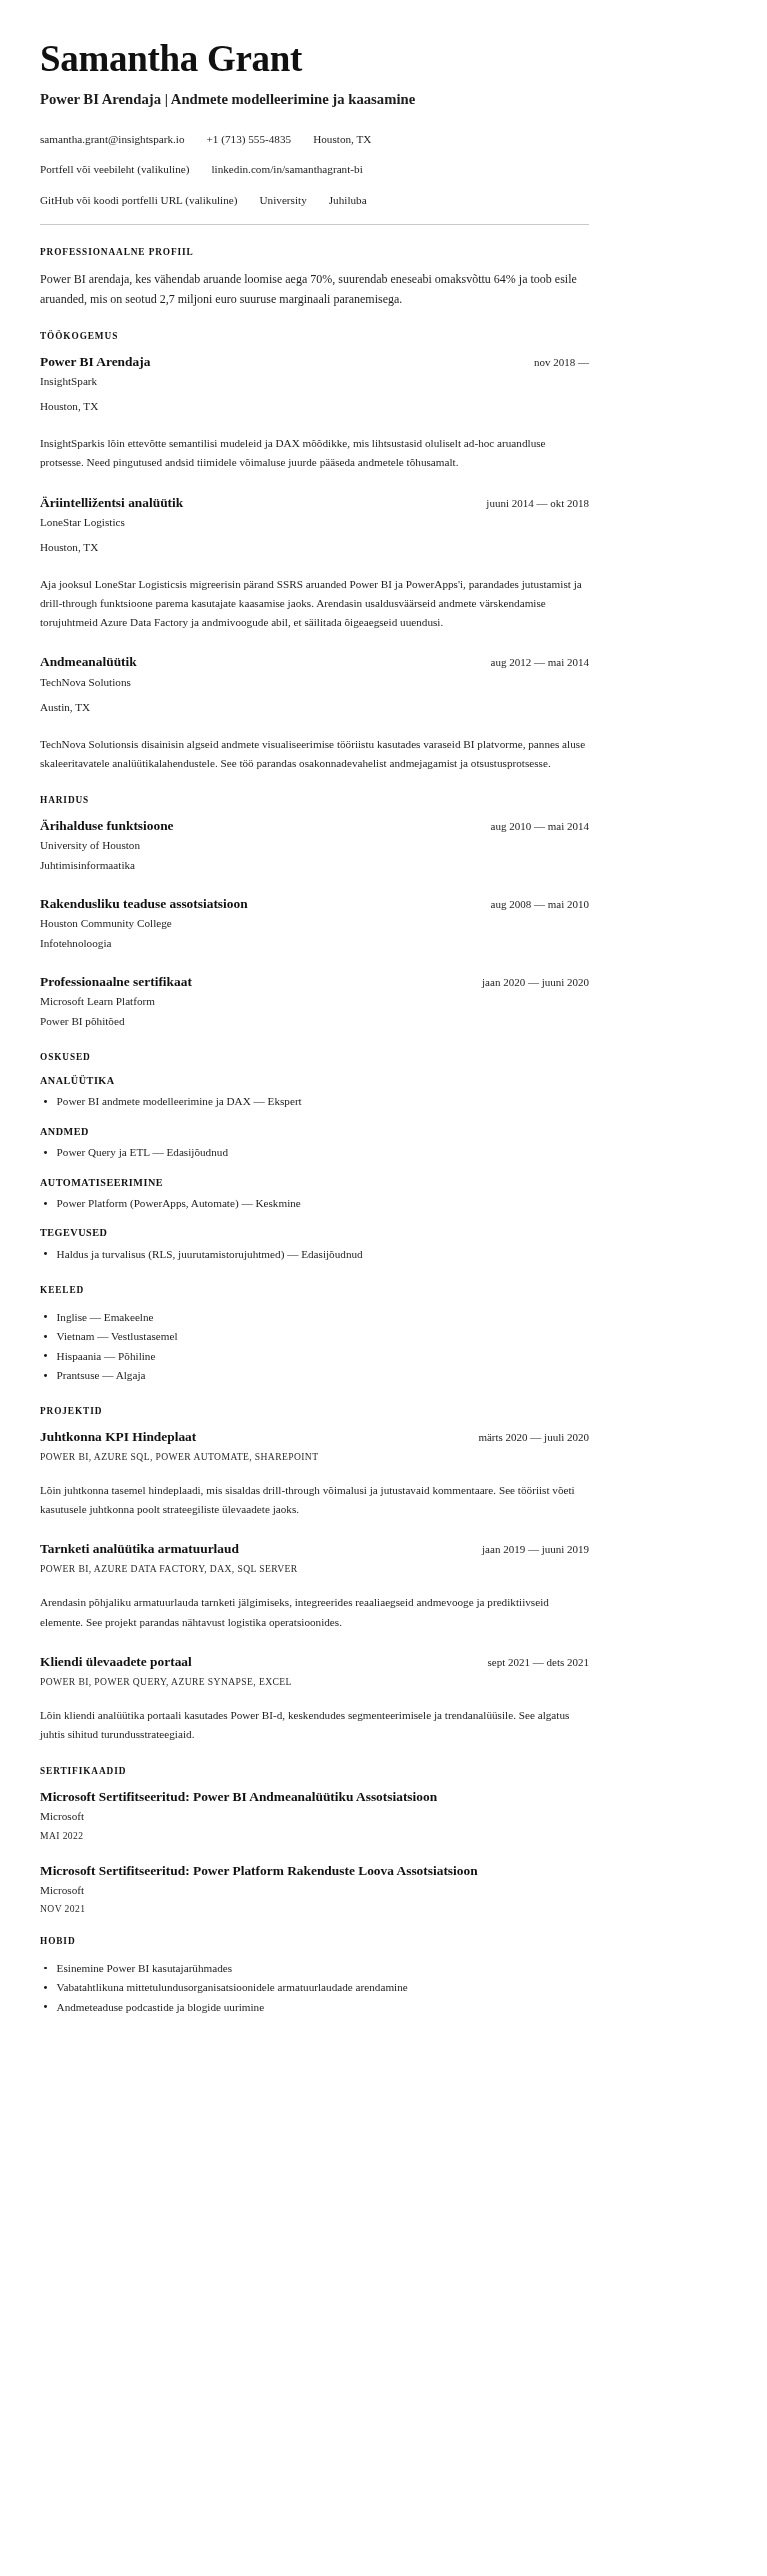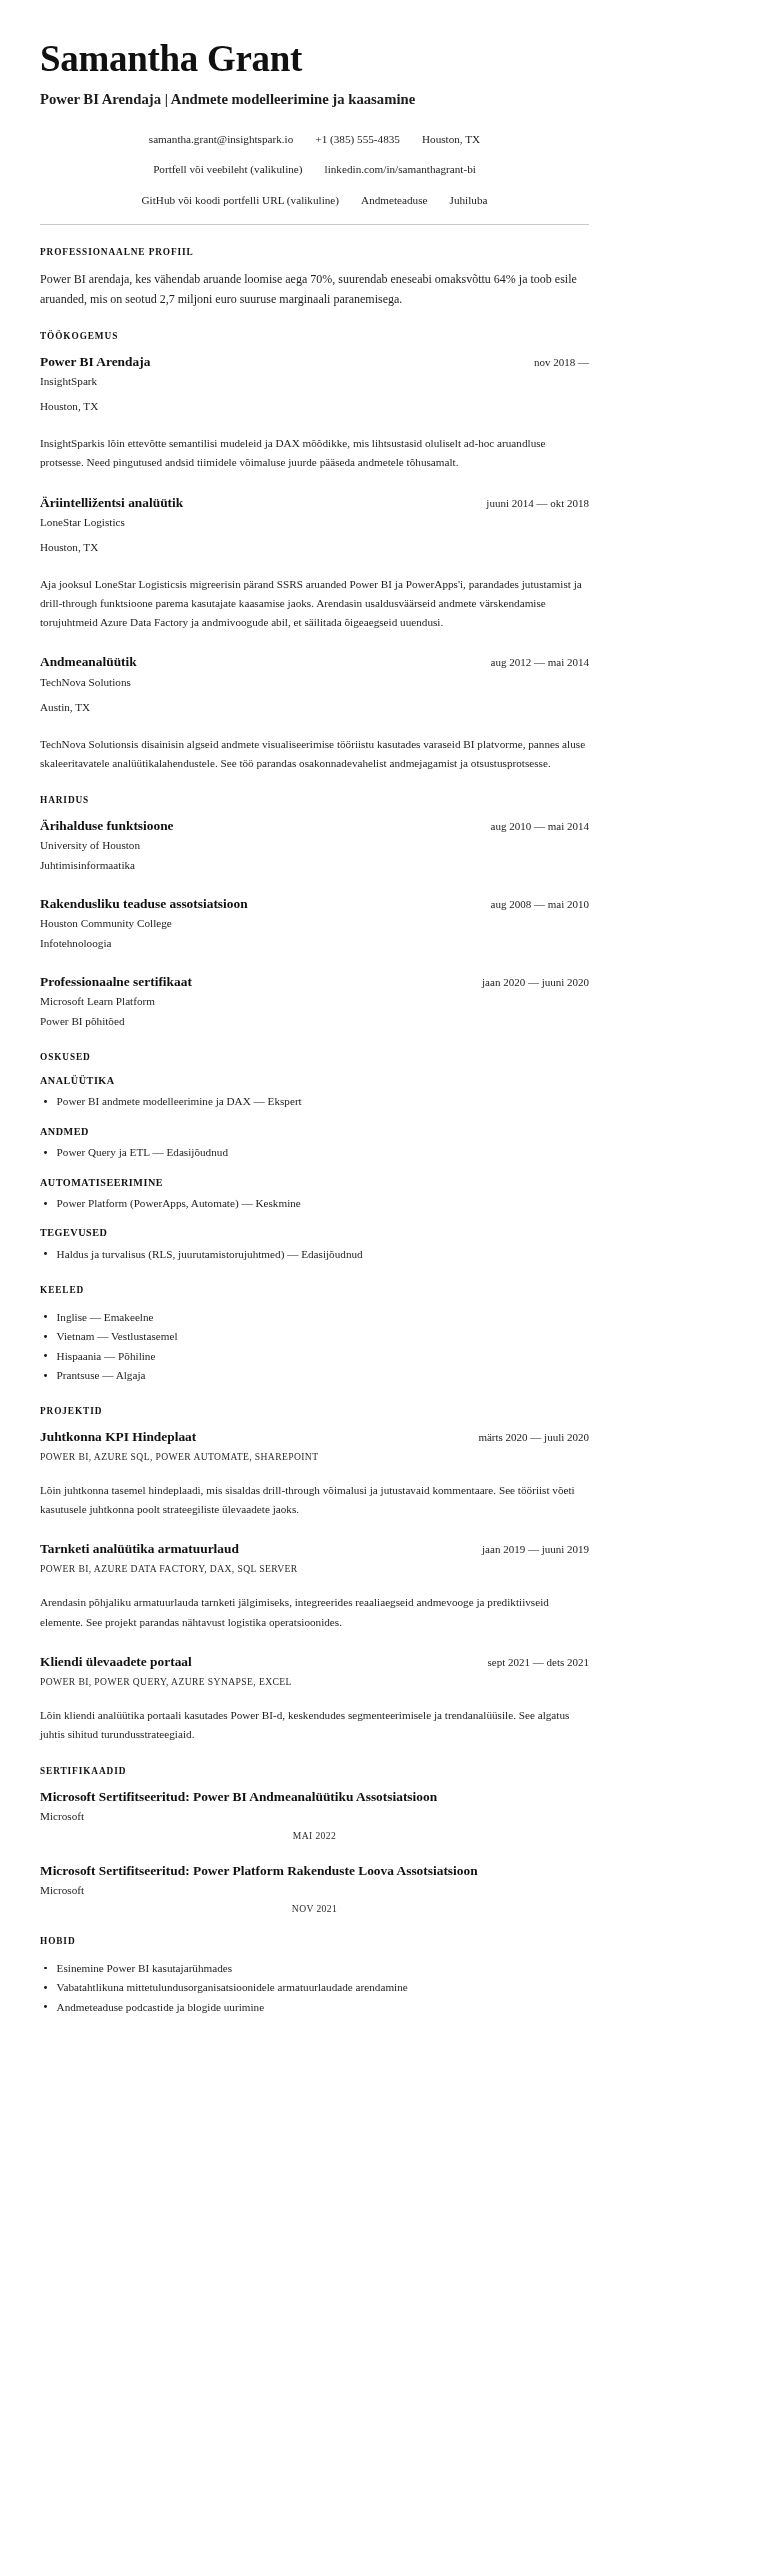--- a/index.html
+++ b/index.html
@@ -40,21 +40,20 @@
   .contact-row {
     display: flex;
     flex-wrap: wrap;
     align-items: baseline;
     column-gap: 22px;
     row-gap: 0;
     margin-bottom: 14px;
     font-size: 11.2px;
     line-height: 1.45;
     color: #1d1d1d;
-    justify-content: center;
   }
   .contact-row .ci { white-space: nowrap; }
 
   .rule {
     border: 0;
     border-top: 0.6px solid #c9c9c9;
     margin: 16.6px 0 22px 0;
   }
 
   
@@ -124,21 +123,20 @@
     margin: 19px 0 0 0;
     color: #1d1d1d;
     max-width: 646px;
   }
   .entry-date-small {
     font-size: 9.6px;
     letter-spacing: 0.4px;
     text-transform: uppercase;
     margin: 4.5px 0 0 0;
     color: #2b2b2b;
-    text-align: center;
   }
 
   
   .skill-group { margin-bottom: 15.3px; }
   .skill-group:last-child { margin-bottom: 16px; }
   .skill-cat {
     font-size: 10.2px;
     font-weight: 700;
     letter-spacing: 0.5px;
     text-transform: uppercase;
@@ -175,32 +173,32 @@
 <body>
 
 <div class="page">
 
   <header>
     <h1 class="name">Samantha Grant</h1>
     <p class="headline">Power BI Arendaja | Andmete modelleerimine ja kaasamine</p>
 
     <div class="contact-row">
       <span class="ci">samantha.grant@insightspark.io</span>
-      <span class="ci">+1 (385) 555-4835</span>
+      <span class="ci">+1 (713) 555-4835</span>
       <span class="ci">Houston, TX</span>
     </div>
 
     <div class="contact-row">
       <span class="ci">Portfell või veebileht (valikuline)</span>
       <span class="ci">linkedin.com/in/samanthagrant-bi</span>
     </div>
 
     <div class="contact-row">
       <span class="ci">GitHub või koodi portfelli URL (valikuline)</span>
-      <span class="ci">Andmeteaduse</span>
+      <span class="ci">University</span>
       <span class="ci">Juhiluba</span>
     </div>
   </header>
 
   <hr class="rule">
 
   <section class="section">
     <h2 class="section-title">PROFESSIONAALNE PROFIIL</h2>
     <p class="summary">Power BI arendaja, kes vähendab aruande loomise aega 70%, suurendab eneseabi omaksvõttu 64% ja toob esile aruanded, mis on seotud 2,7 miljoni euro suuruse marginaali paranemisega.</p>
   </section>

